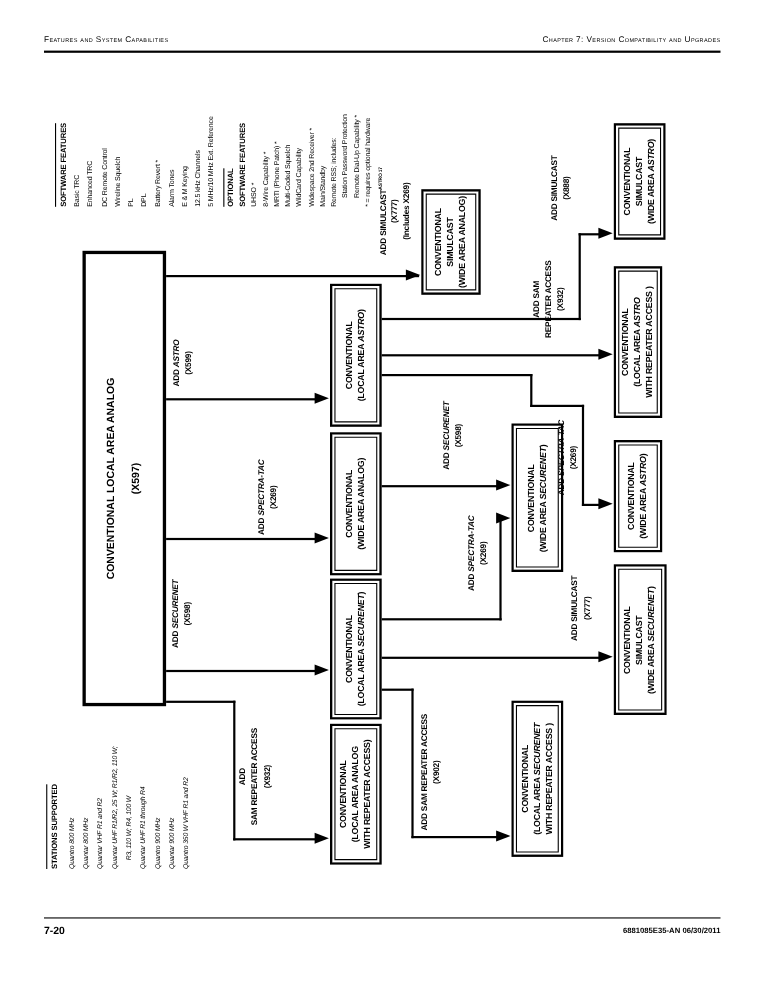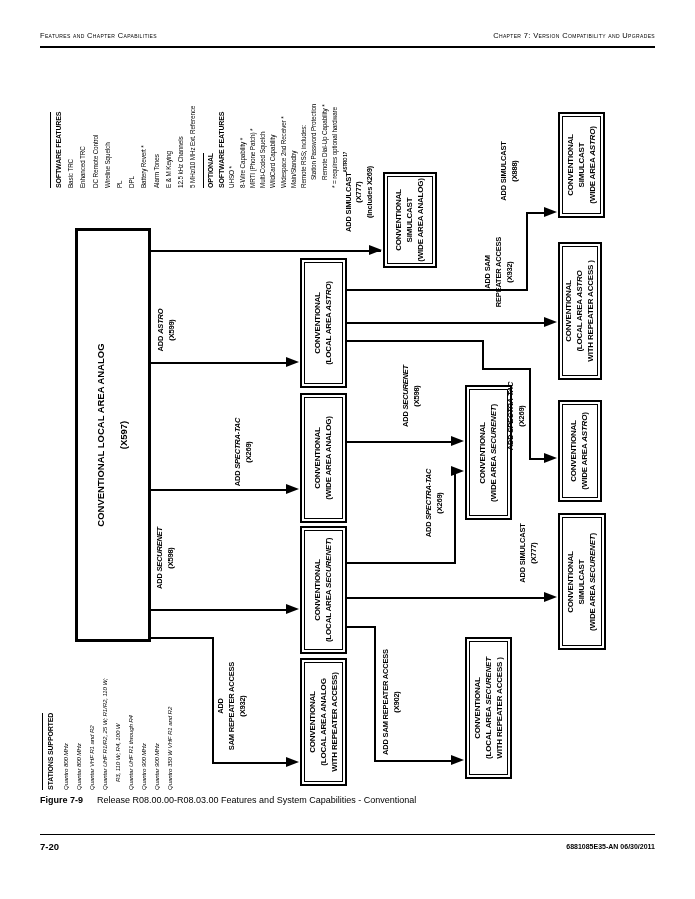--- a/index.html
+++ b/index.html
@@ -33,21 +33,21 @@
       border-bottom:5.5px solid transparent;border-left:13px solid #000}
   .cap{position:absolute;left:40px;top:795px;font-size:9px}
   .cap b{margin-right:14px}
   .foot{position:absolute;font-weight:bold}
 </style>
 </head>
 <body>
 
 <div class="page">
 
-  <div class="hdr" style="left:40px">Features and Chapter Capabilities</div>
+  <div class="hdr" style="left:40px">Features and System Capabilities</div>
   <div class="hdr" style="right:40px;text-align:center">Chapter 7: Version Compatibility and Upgrades</div>
   <div class="rule" style="left:40px;top:46px;width:615px;height:1.5px"></div>
 
   <div class="rot90 list" style="left:50px;top:98px;width:90px">
     <div class="hd">SOFTWARE FEATURES</div>
     <div>Basic TRC</div>
     <div>Enhanced TRC</div>
     <div>DC Remote Control</div>
     <div>Wireline Squelch</div>
     <div>PL</div>
@@ -281,21 +281,18 @@
     <div>ADD SAM</div>
     <div>REPEATER ACCESS</div>
     <div>(X932)</div>
   </div>
 
   <div class="rot90 vlabel" style="left:506px;top:372px;width:88px">
     <div><span>ADD </span><span class="em">SPECTRA-TAC</span></div>
     <div>(X269)</div>
   </div>
 
-  <div class="cap">
-    <b>Figure 7-9</b><span>Release R08.00.00-R08.03.00 Features and System Capabilities - Conventional</span>
-  </div>
 
   <div class="rule" style="left:40px;top:834px;width:615px;height:1px"></div>
   <div class="foot" style="left:40px;top:841px;font-size:9.5px">7-20</div>
   <div class="foot" style="right:40px;top:843px;font-size:7px;position:absolute">6881085E35-AN    06/30/2011</div>
 
 </div>
 
 </body></html>

